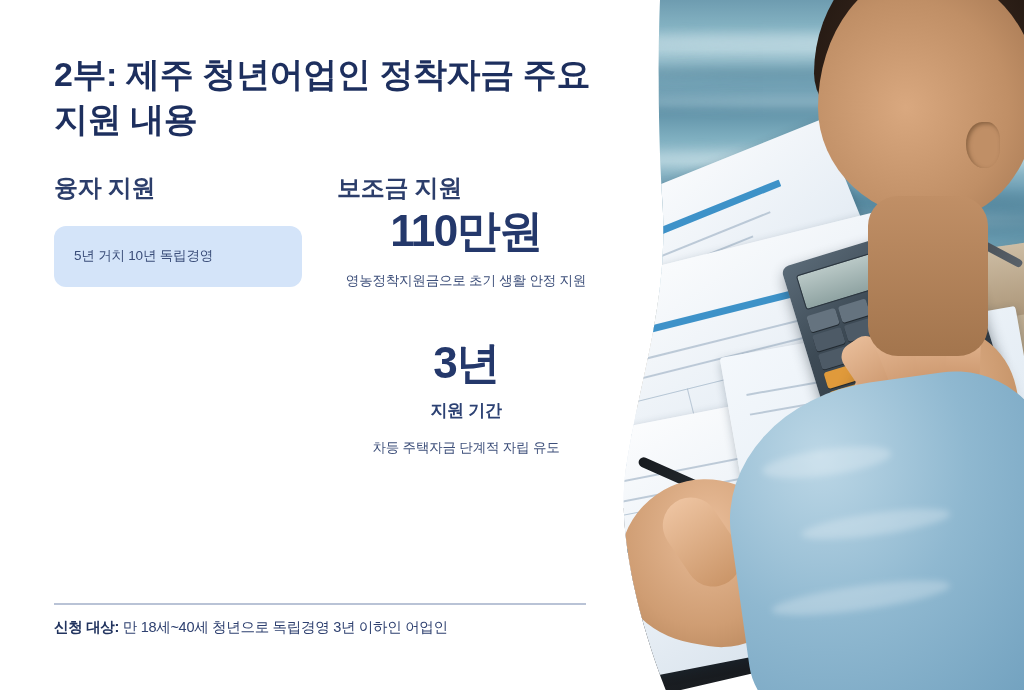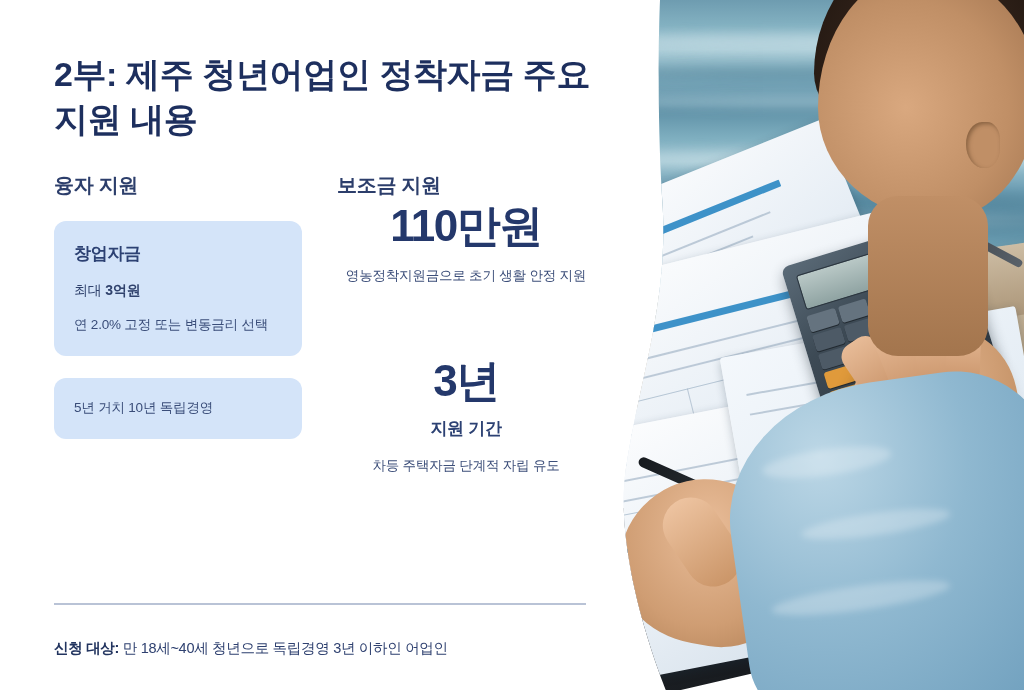--- a/index.html
+++ b/index.html
@@ -335,21 +335,21 @@
     width: 540px;
     font-size: 34px;
     line-height: 1.32;
     color: #1d2f5e;
     font-weight: 700;
     letter-spacing: -0.4px;
   }
   #title .num { font-weight: 800; }
 
   .col-head {
-    font-size: 20px;
+    font-size: 24px;
     color: #2c3e6b;
     font-weight: 700;
     letter-spacing: -0.3px;
   }
 
   #loan-col {
     position: absolute;
     left: 54px;
     top: 172px;
     width: 250px;
@@ -407,34 +407,34 @@
     margin-top: 12px;
     letter-spacing: -0.3px;
   }
   .stat-desc {
     font-size: 13.5px;
     color: #3d4f7a;
     margin-top: 16px;
     line-height: 1.55;
     letter-spacing: -0.2px;
   }
-  #stat-duration { margin-top: 69px; }
+  #stat-duration { margin-top: 46px; }
 
   #divider {
     position: absolute;
     left: 54px;
     top: 603px;
     width: 532px;
     height: 2px;
     background: #b9c3d6;
   }
   #footer-note {
     position: absolute;
     left: 54px;
-    top: 639px;
+    top: 618px;
     font-size: 14.5px;
     color: #2f4170;
     letter-spacing: -0.3px;
   }
   #footer-note b { font-weight: 700; color: #22345f; }
 </style>
 </head>
 <body>
 
 <div id="slide">
@@ -544,25 +544,20 @@
 
   <div id="content">
 
     <div id="title">
       <span class="num">2부:</span><span> 제주 청년어업인 정착자금 주요 지원 내용</span>
     </div>
 
     <div id="loan-col">
       <div id="loan-head" class="col-head">융자 지원</div>
 
-      <div class="card">
-        <div class="card-title">창업자금</div>
-        <div class="card-amount"><span>최대 </span><b>3억원</b></div>
-        <div class="card-note">연 2.0% 고정 또는 변동금리 선택</div>
-      </div>
 
       <div class="card">
         <div class="card-note">5년 거치 10년 독립경영</div>
       </div>
     </div>
 
     <div id="grant-col">
       <div id="grant-head" class="col-head">보조금 지원</div>
 
       <div class="stat" id="stat-monthly">

